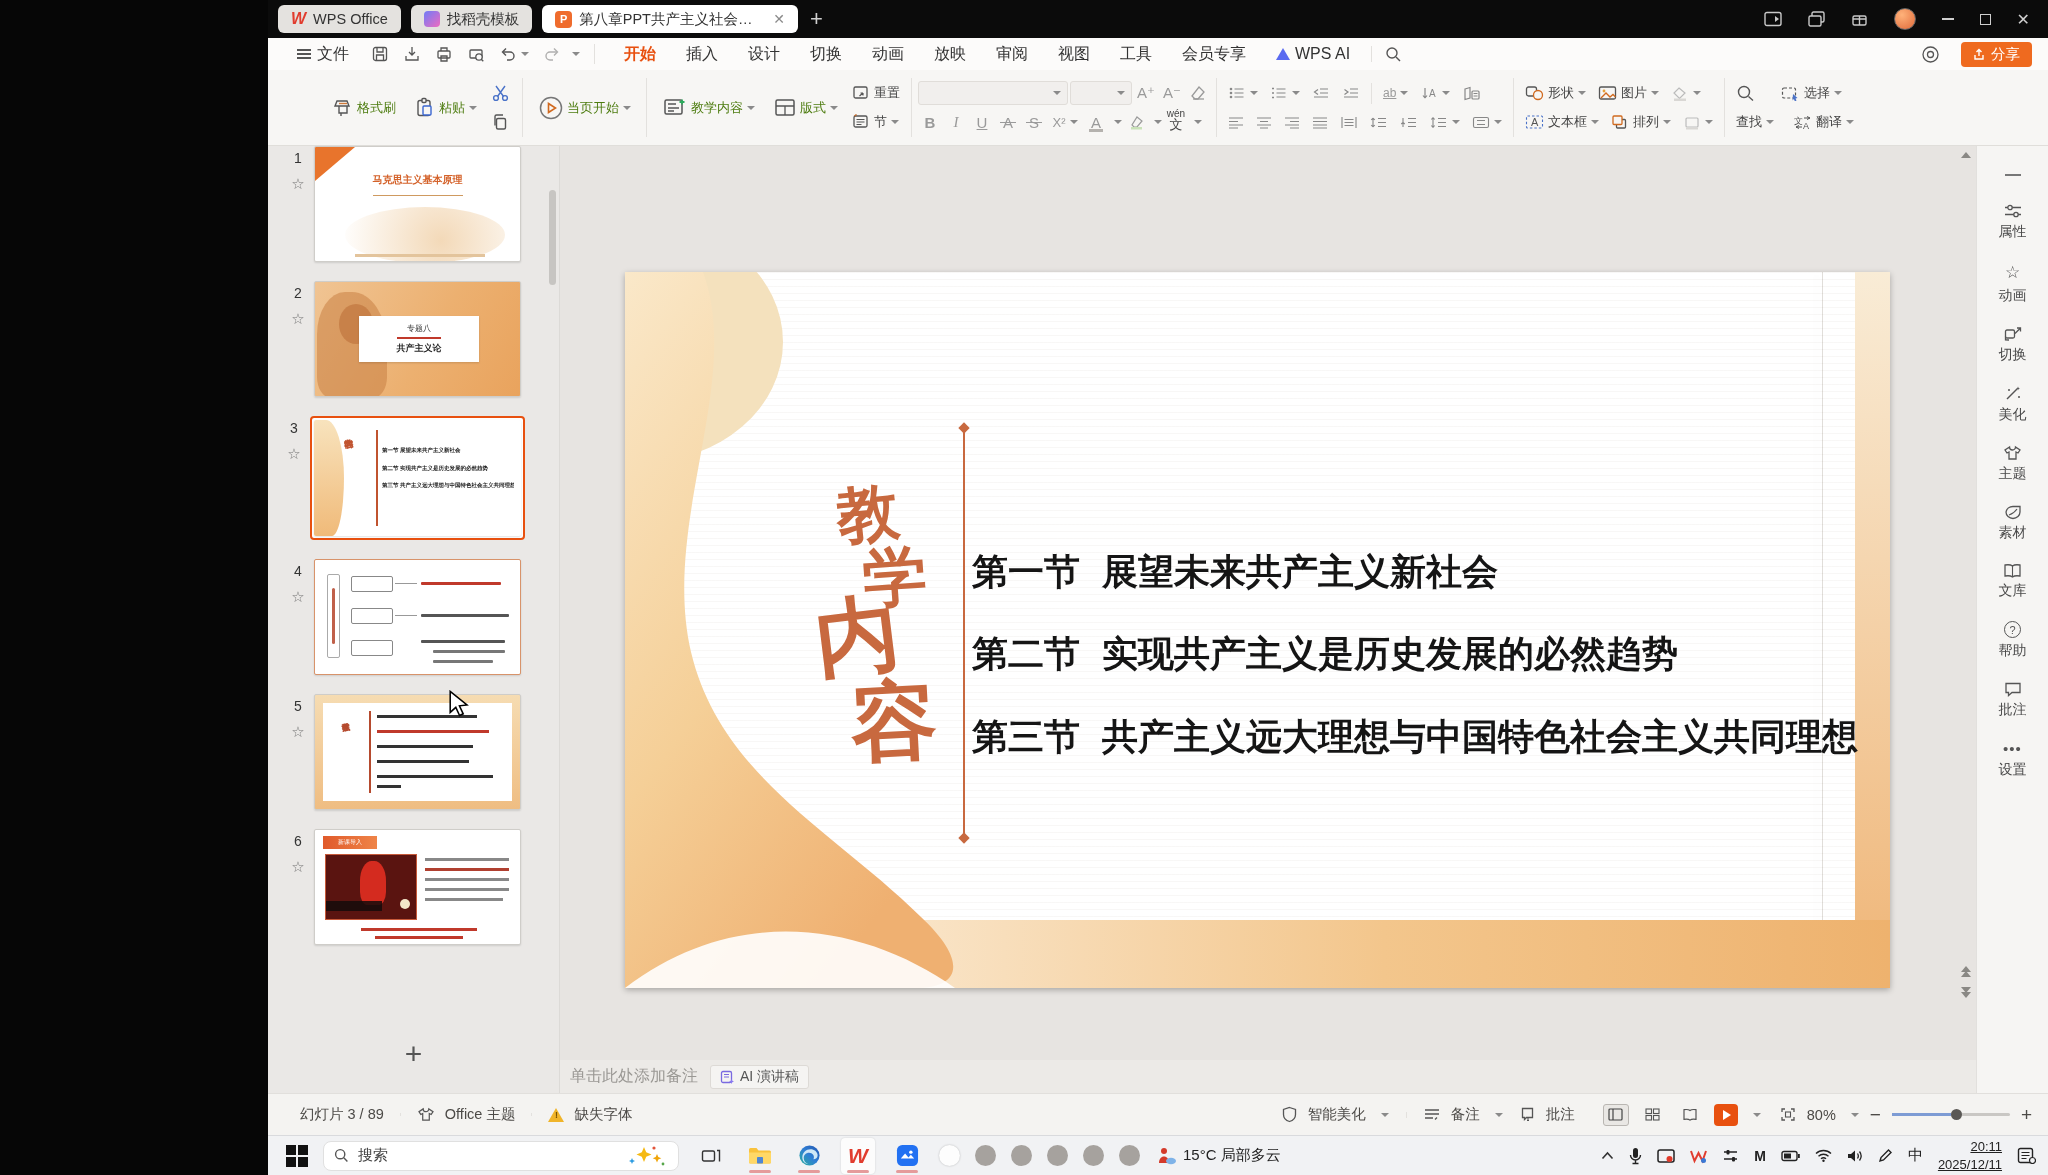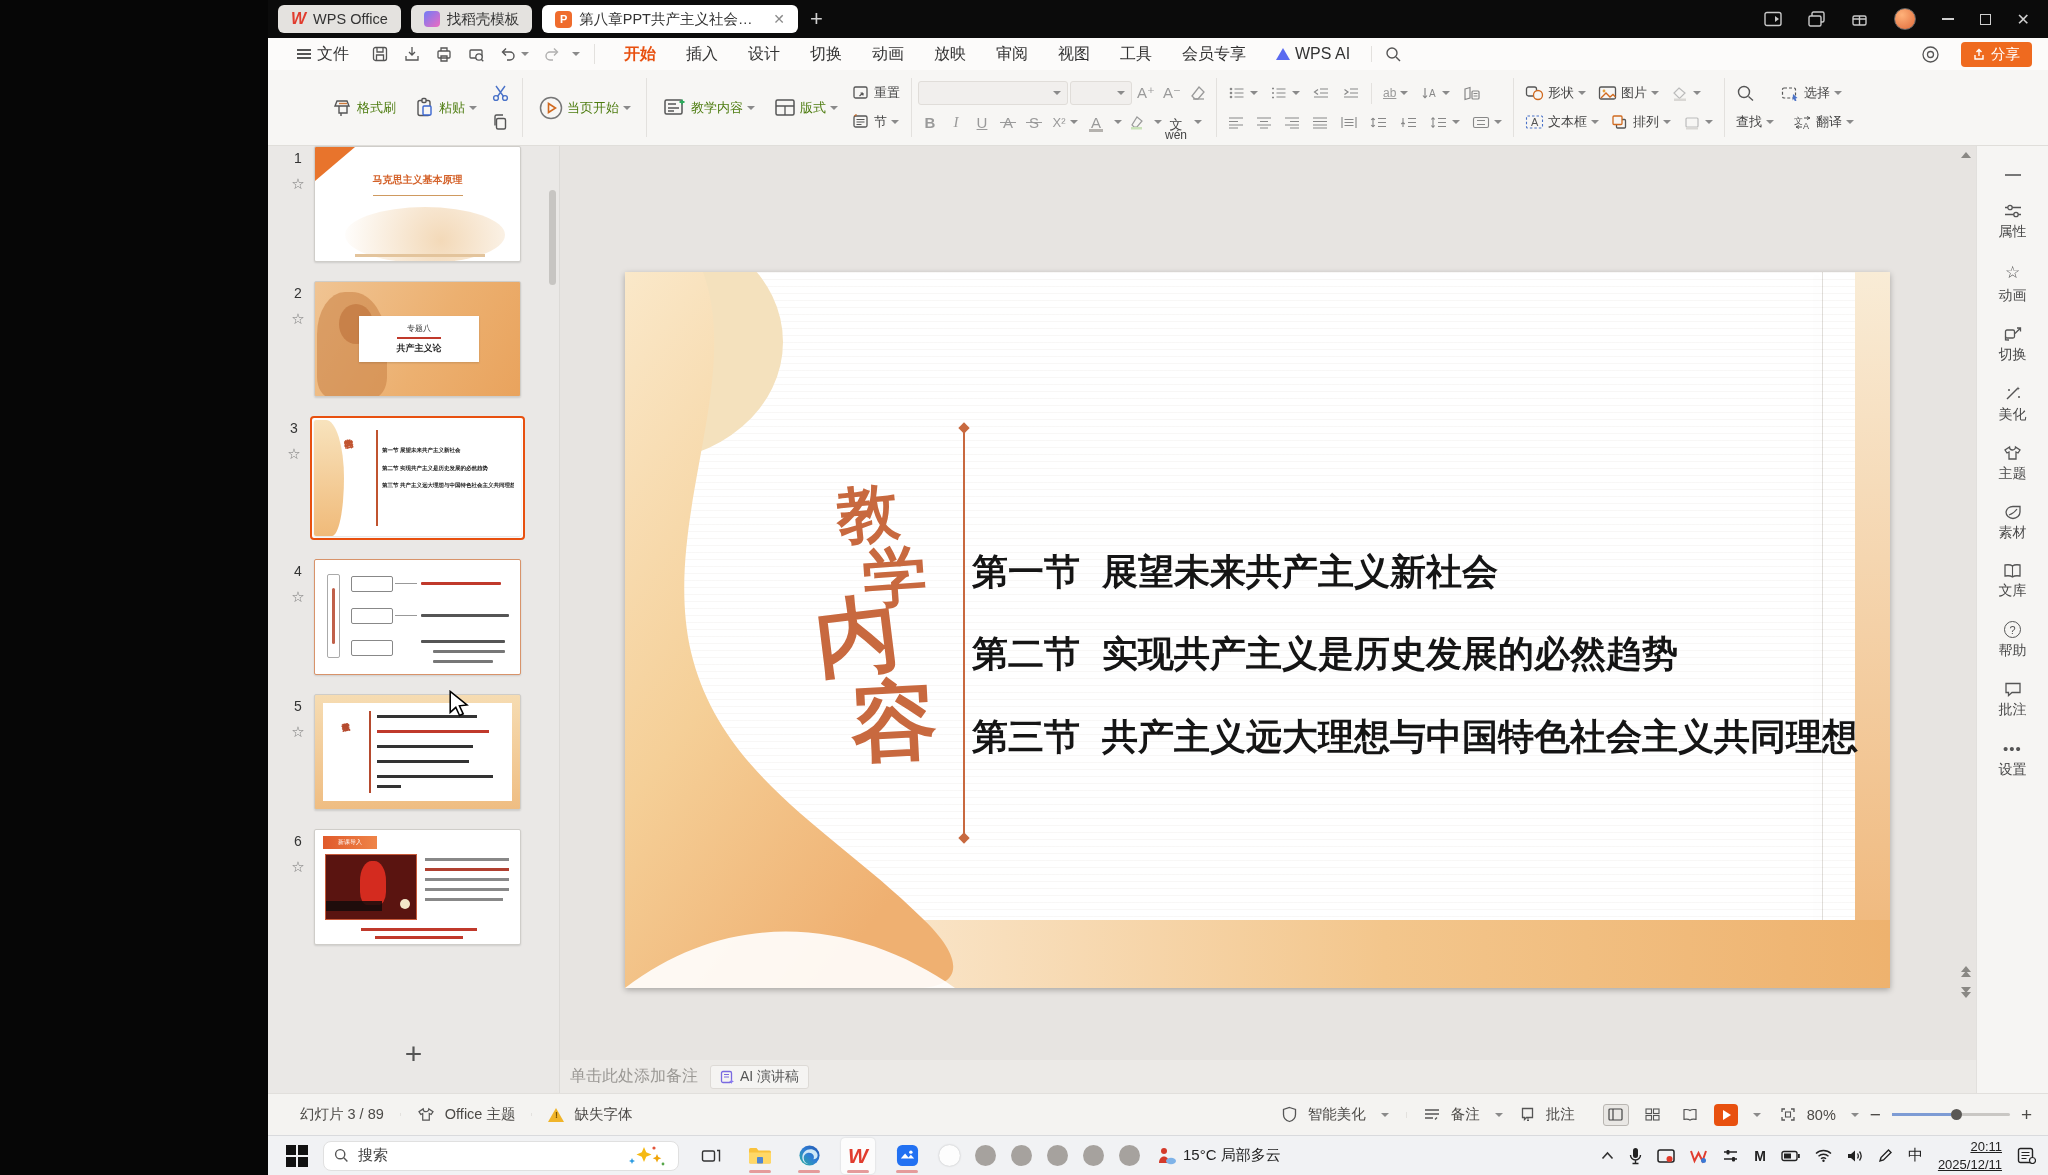--- a/index.html
+++ b/index.html
@@ -393,21 +393,21 @@
             </span>
           <span class="car"></span>
           <span class="fbtn">
             <svg width="17" height="15" viewBox="0 0 17 15">
                 <path d="M9 2l5 4-5 6H6l-2-2z" fill="none" stroke="#9a9a9a" stroke-width="1.2"></path>
                 <rect x="3" y="12" width="11" height="2.5" fill="#c9e2b8"></rect>
               </svg>
           </span>
           <span class="car"></span>
           <span class="fbtn" style="color:#444;font-size:13px;position:relative;">
-              <span style="position:absolute;top:-2px;font-size:12px;margin-top:20px;">wén</span>
+              <span style="position:absolute;top:-2px;font-size:10px;">wén</span>
               <span style="margin-top:6px;">文</span>
             </span>
           <span class="car"></span>
         </div>
       </div>
       <div class="vd"></div>
       <div class="tb-col">
         <div class="tb-row">
           <span class="tb-s">
             <svg width="18" height="14" viewBox="0 0 18 14">

